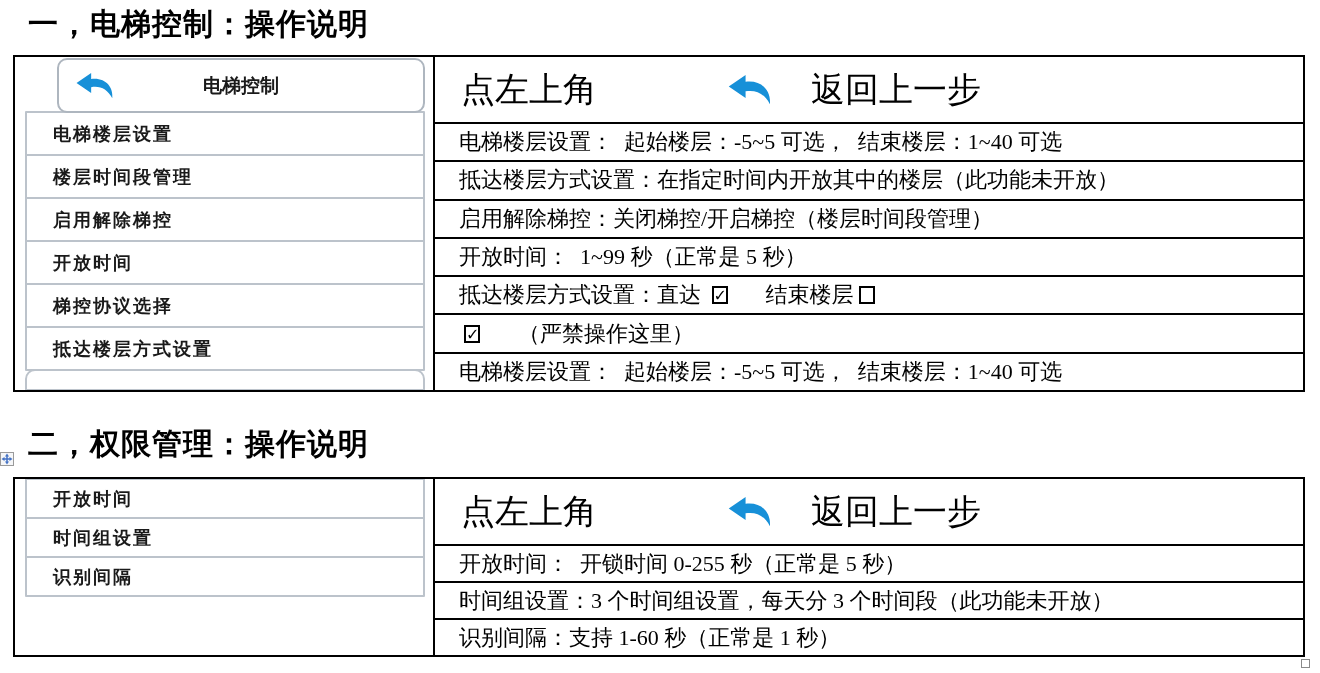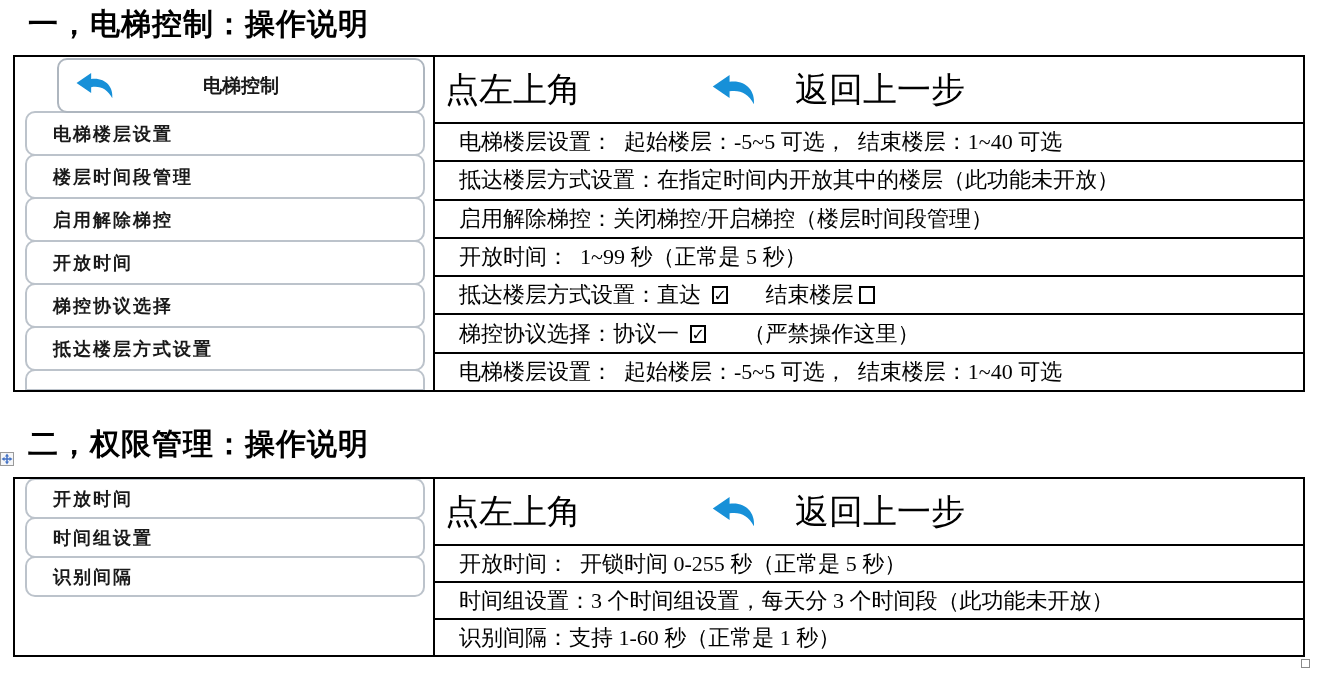--- a/index.html
+++ b/index.html
@@ -66,41 +66,41 @@
     color: #1a1a1a;
     margin-left: 32px;
   }
   #table1 .phone-header { height: 53px; }
   .ph-arrow { position: absolute; left: 16px; top: 50%; transform: translateY(-50%); line-height: 0; }
   .ph-arrow svg { width: 40px; height: 28px; }
 
   .phone-item {
     height: 45px;
     border: 2px solid #bcc3cb;
-    border-radius: 10px;
+    border-radius: 1px;
     margin-top: -2px;
     background: #fff;
     display: flex;
     align-items: center;
     padding-left: 26px;
     font-family: "Liberation Sans", sans-serif;
     font-weight: 600;
     font-size: 18px;
     color: #1a1a1a;
     letter-spacing: 2px;
   }
   #table1 .phone-item { height: 41px; }
   .phone-item.partial { height: 22px; border-radius: 10px 10px 0 0; }
 
   
   .right-header {
     height: 65px;
     display: flex;
     align-items: center;
-    padding-left: 10px;
+    padding-left: 26px;
     font-size: 34px;
     color: #000;
     white-space: pre;
     flex: none;
   }
   .rh-arrow { line-height: 0; margin: 0 38px 0 62px; }
   .rh-arrow svg { width: 46px; height: 32px; }
 
   .instr-row {
     flex: 1;
@@ -195,21 +195,20 @@
         <div class="instr-row">
           <span class="txt">开放时间：  1~99 秒（正常是 5 秒）</span>
         </div>
         <div class="instr-row">
           <span class="txt">抵达楼层方式设置：直达 </span>
           <span class="cb checked">✓</span>
           <span class="txt">　  结束楼层</span>
           <span class="cb"></span>
         </div>
         <div class="instr-row">
-          <span class="txt">梯控协议选择：协议一 </span>
           <span class="cb checked">✓</span>
           <span class="txt">　  （严禁操作这里）</span>
         </div>
         <div class="instr-row">
           <span class="txt">电梯楼层设置：  起始楼层：-5~5 可选，  结束楼层：1~40 可选</span>
         </div>
       </div>
   </div>
 </div>
 

